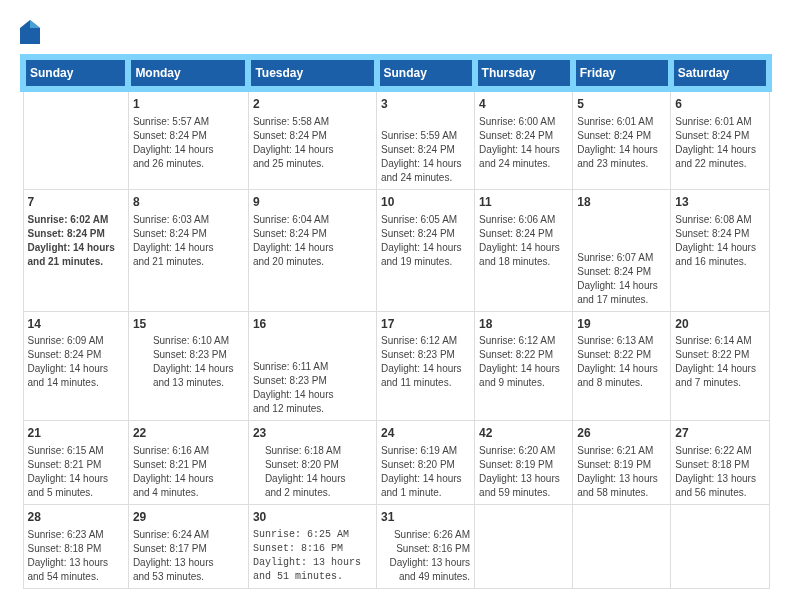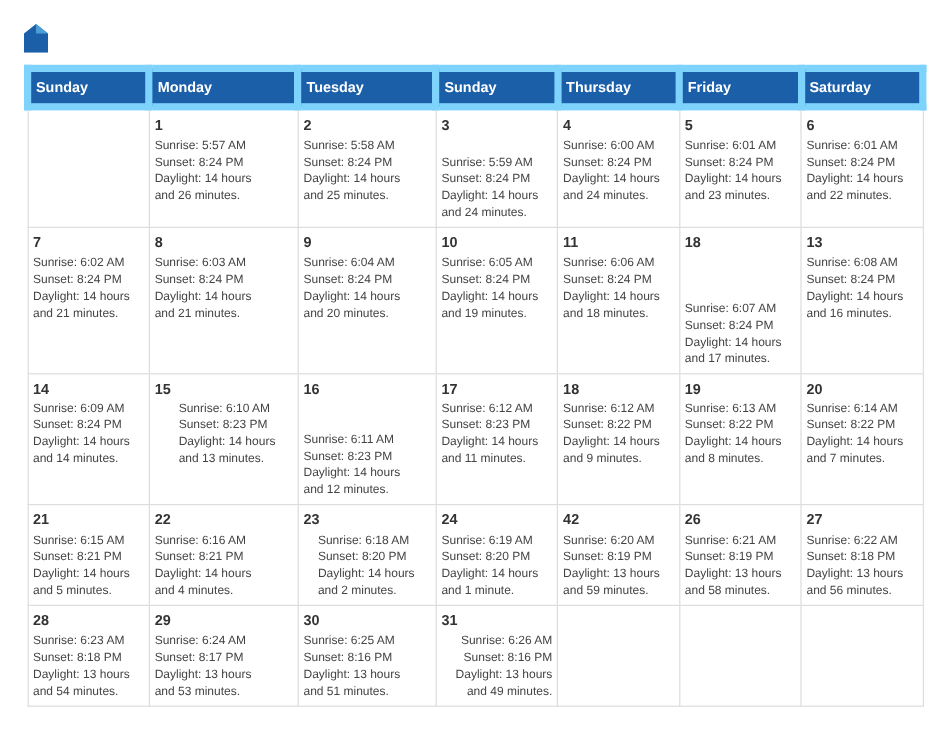--- a/index.html
+++ b/index.html
@@ -158,21 +158,21 @@
           <span class="day-num">6</span>
           <div class="day-info" style="white-space: pre-line;">Sunrise: 6:01 AM
 Sunset: 8:24 PM
 Daylight: 14 hours
 and 22 minutes.</div>
         </td>
       </tr>
       <tr>
         <td>
           <span class="day-num">7</span>
-          <div class="day-info" style="white-space: pre-line;">Sunrise: 6:02 AM
+          <div class="day-info" style="white-space: pre-line; font-weight: bold;">Sunrise: 6:02 AM
 Sunset: 8:24 PM
 Daylight: 14 hours
 and 21 minutes.</div>
         </td>
         <td>
           <span class="day-num">8</span>
           <div class="day-info" style="white-space: pre-line;">Sunrise: 6:03 AM
 Sunset: 8:24 PM
 Daylight: 14 hours
 and 21 minutes.</div>
@@ -325,21 +325,21 @@
         </td>
         <td>
           <span class="day-num">29</span>
           <div class="day-info" style="white-space: pre-line;">Sunrise: 6:24 AM
 Sunset: 8:17 PM
 Daylight: 13 hours
 and 53 minutes.</div>
         </td>
         <td>
           <span class="day-num">30</span>
-          <div class="day-info" style="white-space: pre-line;">Sunrise: 6:25 AM
+          <div class="day-info" style="white-space: pre-line; font-family: Liberation Mono, monospace;">Sunrise: 6:25 AM
 Sunset: 8:16 PM
 Daylight: 13 hours
 and 51 minutes.</div>
         </td>
         <td>
           <span class="day-num">31</span>
           <div class="day-info" style="white-space: pre-line; text-align: right;">Sunrise: 6:26 AM
 Sunset: 8:16 PM
 Daylight: 13 hours
 and 49 minutes.</div>

